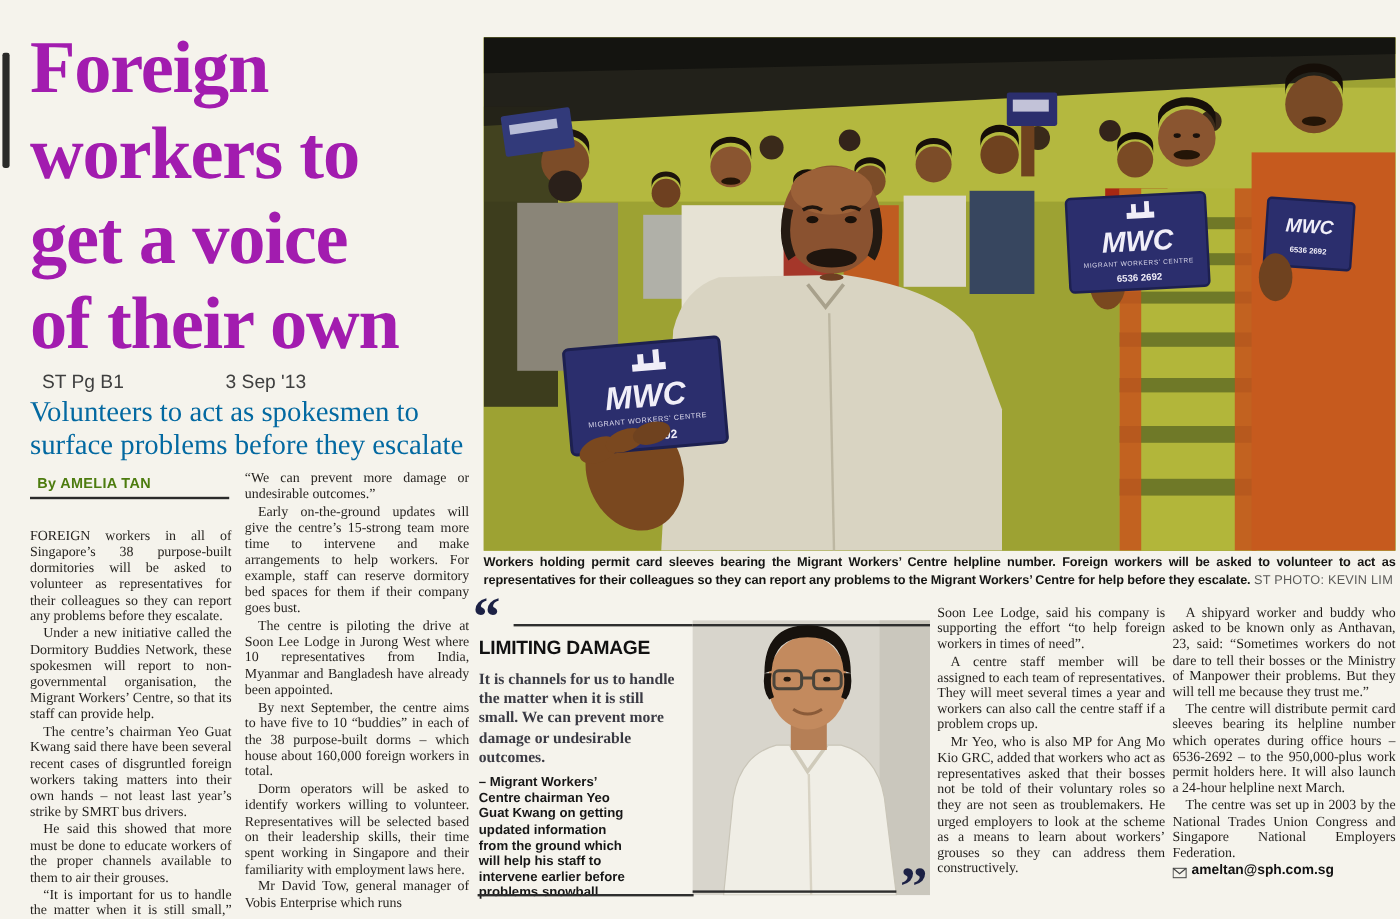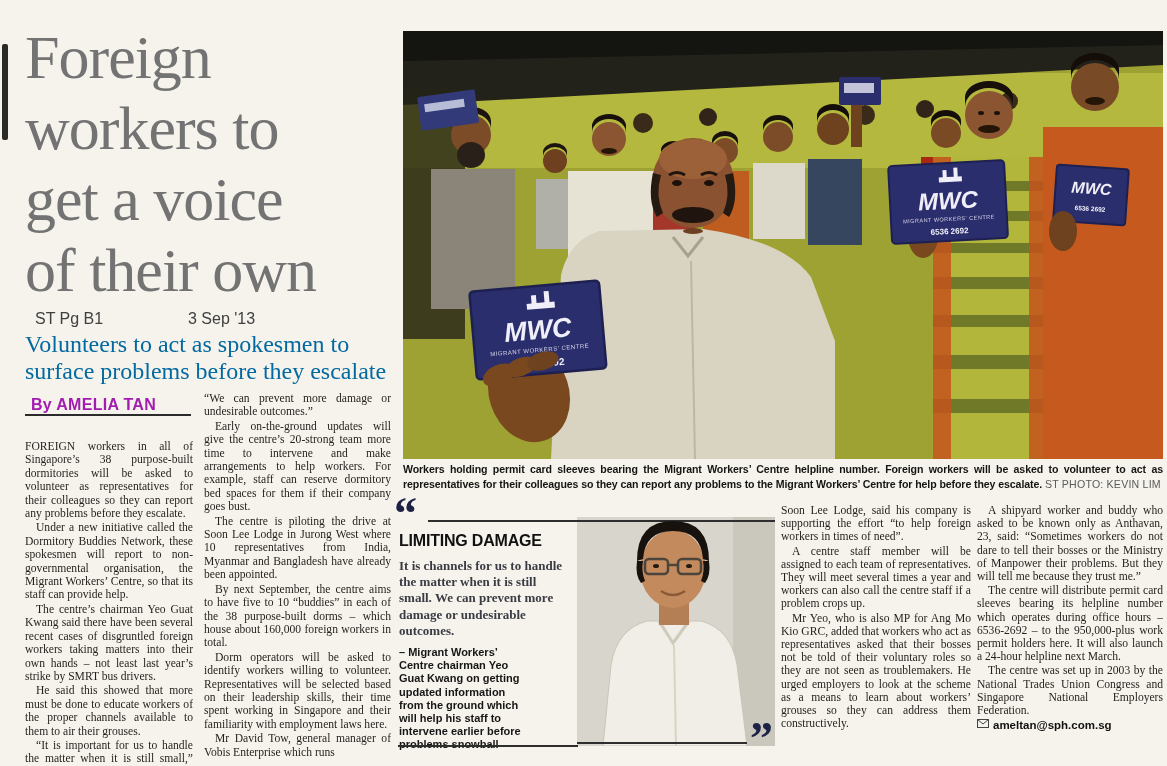--- a/index.html
+++ b/index.html
@@ -6,43 +6,43 @@
   .page{
     position:relative; width:1167px; height:766px;
     background:#f5f3ec; overflow:hidden;
     font-family:"Liberation Serif", serif; color:#1d1b18;
   }
   .scan-mark{position:absolute; left:2px; top:44px; width:6px; height:96px; background:#2a2a28; border-radius:2px;}
 
   
   .headline{position:absolute; left:25px; top:22px; width:375px;}
   .headline .hl{
-    font-size:62px; line-height:71px; font-weight:400; letter-spacing:-1px; color:#737373;
+    font-size:62px; line-height:71px; font-weight:700; letter-spacing:-1px; color:#a21caf;
   }
   .meta{position:absolute; left:25px; top:310px; width:375px; height:22px;
     font-family:"Liberation Sans", sans-serif; font-size:16px; color:#3f3f3f;}
   .meta .pgref{position:absolute; left:10px;}
   .meta .date{position:absolute; left:163px;}
   .subhead{position:absolute; left:25px; top:331px; width:384px;
     font-size:24px; line-height:26.5px; color:#0369a1;}
 
   
   .byline{position:absolute; left:31px; top:396px;
-    font-family:"Liberation Sans", sans-serif; font-weight:700; font-size:16px; letter-spacing:.3px; color:#a21caf;}
+    font-family:"Liberation Sans", sans-serif; font-weight:700; font-size:12px; letter-spacing:.3px; color:#4d7c0f;}
   .byline-rule{position:absolute; left:25px; top:414px; width:166px; height:2px; background:#2b2b2b;}
 
   .col{position:absolute; font-size:11.6px; line-height:13.4px; text-align:justify; color:#221f1c;}
   .col p{margin:0 0 1px 0;}
   .col p.ind{text-indent:11px;}
   .col1{left:25px;  top:423px; width:168px; height:345px; overflow:hidden;margin-top:17px;}
   .col2{left:204px; top:392px; width:187px; height:374px; overflow:hidden;}
   .col3{left:781px; top:504px; width:190px; height:262px; overflow:hidden; line-height:13.2px;}
   .col4{left:977px; top:504px; width:186px; height:262px; overflow:hidden; line-height:13.2px;}
 
-  .email-row{display:flex; align-items:flex-start; gap:4px; margin-top:2px;
+  .email-row{display:flex; align-items:flex-end; gap:4px; margin-top:2px;
     font-family:"Liberation Sans", sans-serif; font-weight:700; font-size:11.5px; color:#111;}
   .email-row a{color:#111; text-decoration:none;}
 
   
   .photo{position:absolute; left:403px; top:31px; width:760px; height:428px; background:#9da233; overflow:hidden;}
   .caption{position:absolute; left:403px; top:462px; width:760px;
     font-family:"Liberation Sans", sans-serif; font-weight:700; font-size:10.6px; line-height:14.5px;
     letter-spacing:-0.1px; color:#151513; text-align:justify;}
   .caption .credit{font-weight:400; color:#5a5a58; letter-spacing:0.2px;}
 
@@ -86,21 +86,21 @@
   <div class="col col1">
     <p>FOREIGN workers in all of Singapore’s 38 purpose-built dormitories will be asked to volunteer as representatives for their colleagues so they can report any problems before they escalate.</p>
     <p class="ind">Under a new initiative called the Dormitory Buddies Network, these spokesmen will report to non-governmental organisation, the Migrant Workers’ Centre, so that its staff can provide help.</p>
     <p class="ind">The centre’s chairman Yeo Guat Kwang said there have been several recent cases of disgruntled foreign workers taking matters into their own hands – not least last year’s strike by SMRT bus drivers.</p>
     <p class="ind">He said this showed that more must be done to educate workers of the proper channels available to them to air their grouses.</p>
     <p class="ind">“It is important for us to handle the matter when it is still small,” Mr Yeo said last night.</p>
   </div>
 
   <div class="col col2">
     <p>“We can prevent more damage or undesirable outcomes.”</p>
-    <p class="ind">Early on-the-ground updates will give the centre’s 20-strong team more time to intervene and make arrangements to help workers. For example, staff can reserve dormitory bed spaces for them if their company goes bust.</p>
+    <p class="ind">Early on-the-ground updates will give the centre’s 15-strong team more time to intervene and make arrangements to help workers. For example, staff can reserve dormitory bed spaces for them if their company goes bust.</p>
     <p class="ind">The centre is piloting the drive at Soon Lee Lodge in Jurong West where 10 representatives from India, Myanmar and Bangladesh have already been appointed.</p>
     <p class="ind">By next September, the centre aims to have five to 10 “buddies” in each of the 38 purpose-built dorms – which house about 160,000 foreign workers in total.</p>
     <p class="ind">Dorm operators will be asked to identify workers willing to volunteer. Representatives will be selected based on their leadership skills, their time spent working in Singapore and their familiarity with employment laws here.</p>
     <p class="ind">Mr David Tow, general manager of Vobis Enterprise which runs</p>
   </div>
 
   <div class="photo">
     <svg width="760" height="428" viewBox="0 0 760 428">
 
       <rect width="760" height="428" fill="#9da233"></rect>

